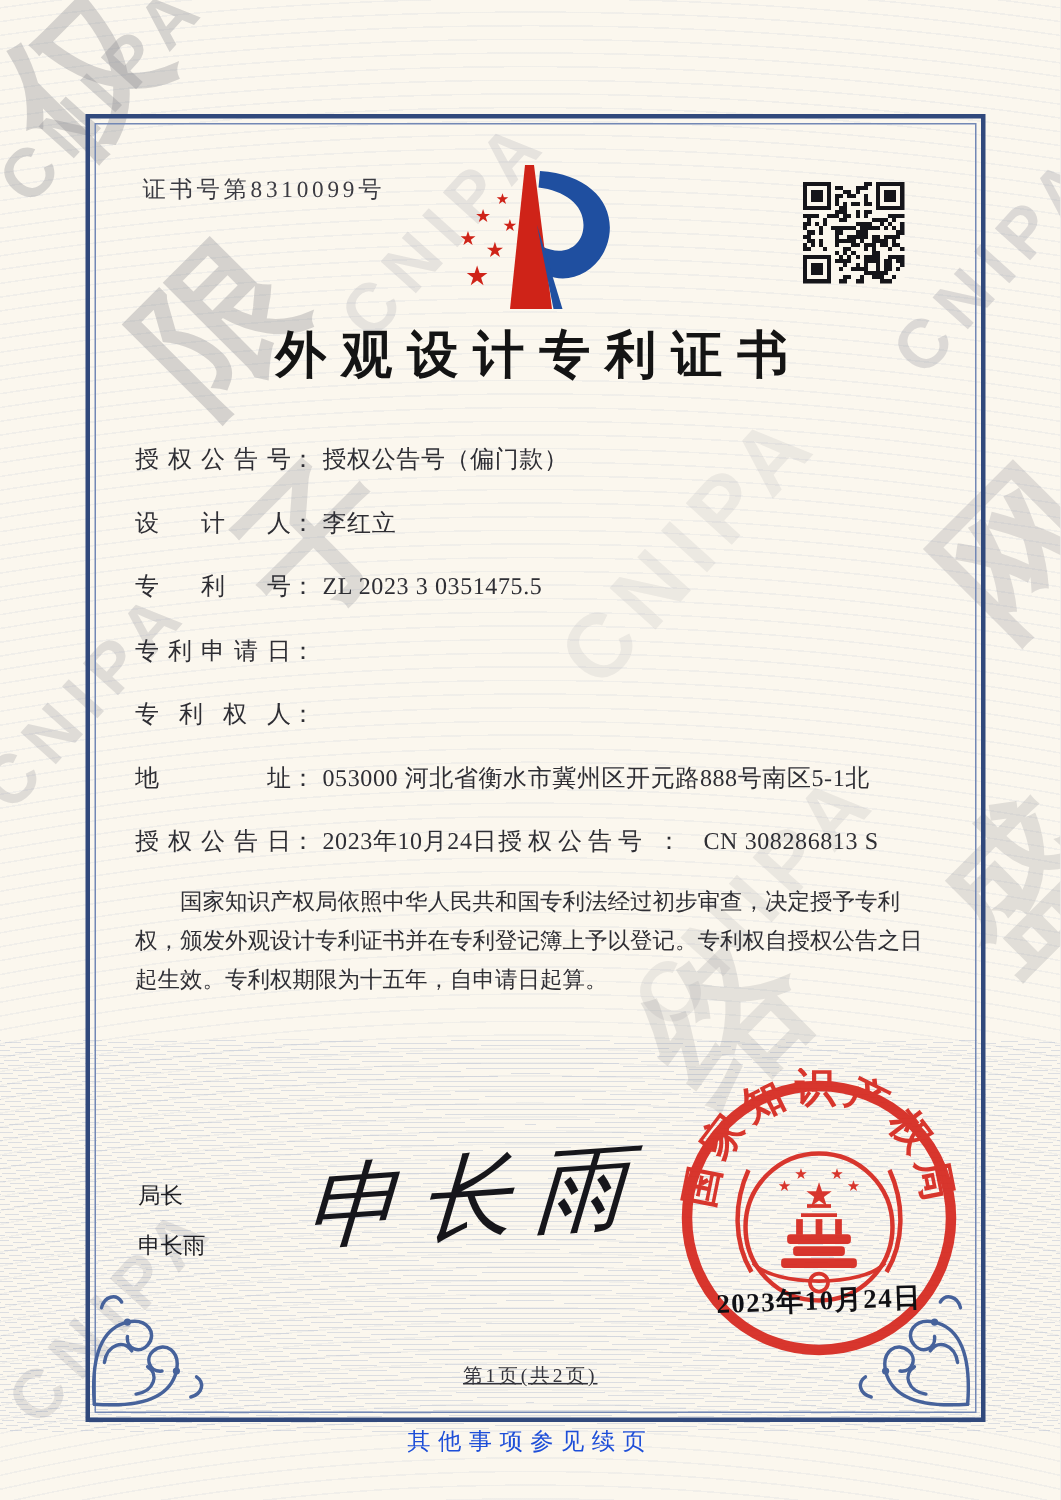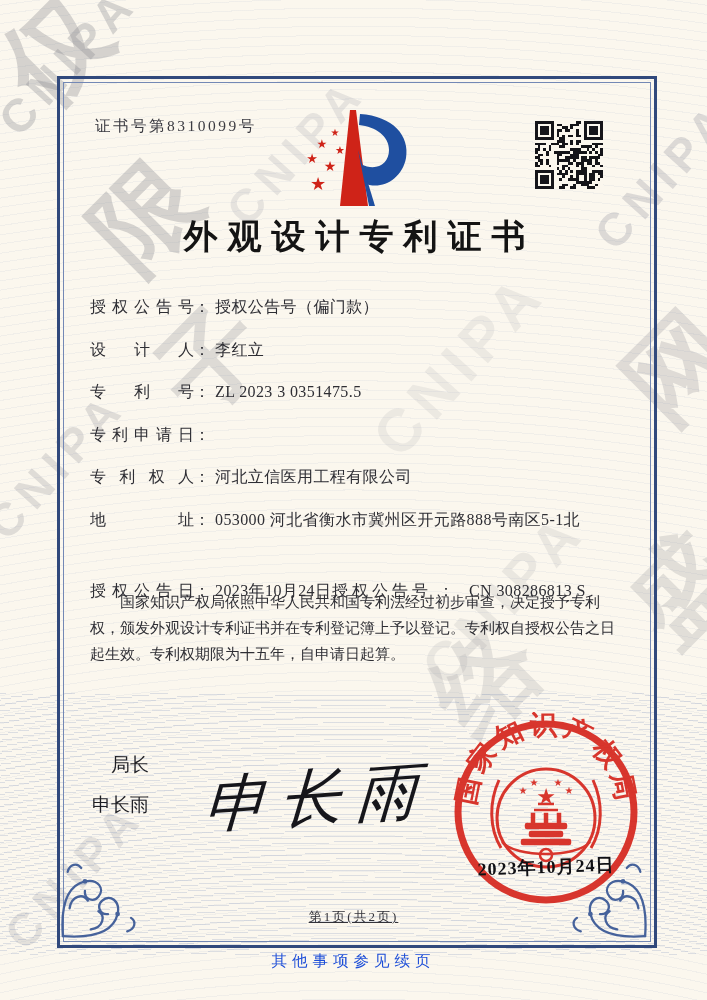--- a/index.html
+++ b/index.html
@@ -52,29 +52,29 @@
   .title{position:absolute;left:0;right:0;top:214px;text-align:center;
     font-size:34px;font-weight:bold;letter-spacing:10px;padding-left:12px;color:#141414;}
   
   .fields{position:absolute;left:90px;top:294px;width:534px;font-size:16px;}
   .frow{display:flex;line-height:25px;margin-bottom:17.5px;}
   .f-label{display:inline-block;width:104px;flex:none;
     text-align:justify;text-align-last:justify;}
   .f-colon{flex:none;margin-right:5px;}
   .f-value{letter-spacing:.4px;white-space:nowrap;}
   .grant-row{position:relative;line-height:25px;height:25px;}
-  .pair{display:inline-flex;margin-top:29px;}
+  .pair{display:inline-flex;}
   .pair2{position:absolute;left:242px;top:0;gap:10px;}
   .pair2 .f-label{width:96px;}
   
   .paras{position:absolute;left:90px;top:589px;width:532px;font-size:15px;line-height:26px;color:#2e2e34;}
   .paras p{margin:0 0 7px 0;text-indent:2em;}
   
-  .signer{position:absolute;left:92px;top:752px;
-    font-family:"Liberation Sans","DejaVu Sans",sans-serif;font-size:19px;color:#1f1f24;text-align:right;}
+  .signer{position:absolute;left:92px;top:788px;
+    font-family:"Liberation Sans","DejaVu Sans",sans-serif;font-size:15px;color:#1f1f24;}
   .signer .name{margin-top:14px;}
   .signature{position:absolute;left:204px;top:756px;font-size:62px;color:#16161b;
     font-style:italic;letter-spacing:14px;transform:rotate(-4deg) skewX(-7deg);white-space:nowrap;}
   
   .seal{position:absolute;left:446px;top:712px;opacity:.93;}
   .seal-date{position:absolute;left:448px;top:855px;width:196px;text-align:center;
     font-size:18px;font-weight:bold;letter-spacing:1px;color:#101014;transform:rotate(-2deg);}
   
   .page-note{position:absolute;left:0;right:0;top:908px;text-align:center;
     font-size:13px;letter-spacing:2px;color:#33333a;text-decoration:underline;}
@@ -383,21 +383,20 @@
         <span class="f-colon">：</span>
       <span class="f-value">ZL 2023 3 0351475.5</span>
     </div>
     <div class="frow">
       <span class="f-label">专利申请日</span>
         <span class="f-colon">：</span>
     </div>
     <div class="frow">
       <span class="f-label">专利权人</span>
         <span class="f-colon">：</span>
-      <span class="f-value">河北立信医用工程有限公司</span>
     </div>
     <div class="frow">
       <span class="f-label">地址</span>
         <span class="f-colon">：</span>
       <span class="f-value">053000 河北省衡水市冀州区开元路888号南区5-1北</span>
     </div>
     <div class="grant-row">
       <span class="pair">
         <span class="f-label">授权公告日</span>
           <span class="f-colon">：</span>

